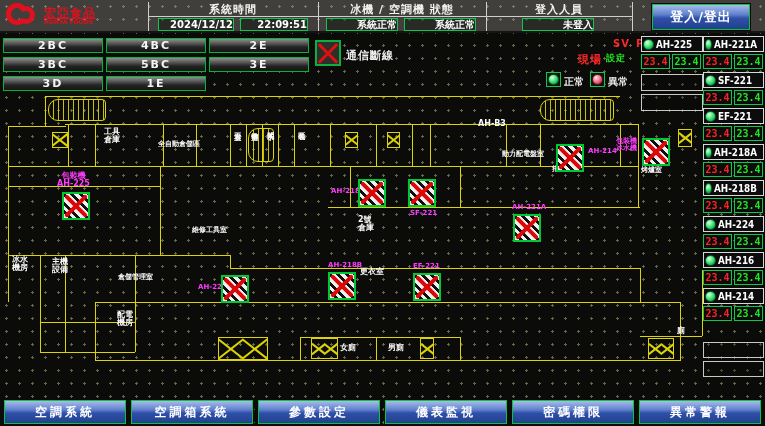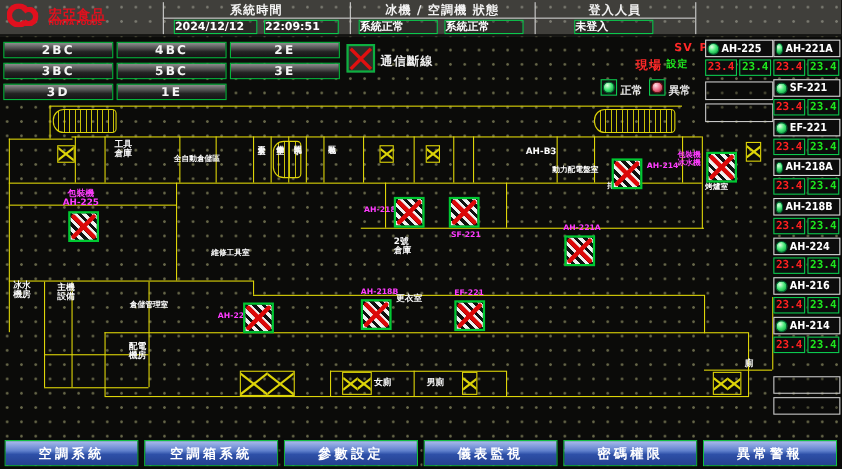--- a/index.html
+++ b/index.html
@@ -13,21 +13,21 @@
   }
   
   .topbar { position:absolute; left:0; top:0; width:765px; height:33px;
     background-color:#403f3b;
     background-image:radial-gradient(circle, rgba(230,230,210,0.35) 1px, transparent 1.4px);
     background-size:13px 13px; border-bottom:2px solid #141412; }
   .tb-sep { position:absolute; top:2px; width:1px; height:29px; background:#cfcfcf; }
   .tb-hline { position:absolute; top:16px; height:1px; background:#cfcfcf; }
   .tb-head { position:absolute; top:2px; font-size:11px; font-weight:bold; color:#f2f2f2; text-align:center; letter-spacing:1px; }
   .tb-box { position:absolute; top:18px; height:13px; border:1px solid #0cc84e; background:rgba(0,0,0,0.35);
-    font-size:10px; font-weight:bold; color:#fff; text-align:left; line-height:11px; }
+    font-size:10px; font-weight:bold; color:#fff; text-align:right; line-height:11px; }
   .logo { position:absolute; left:6px; top:3px; display:flex; align-items:center; gap:4px; }
   .logo-mark { position:relative; width:34px; height:26px; }
   .logo-c { position:absolute; width:22px; height:22px; border:5px solid #e0101e; border-radius:50%;
     border-right-color:transparent; }
   .logo-c.c2 { left:11px; top:3px; border:5px solid #e0101e; border-left-color:transparent; width:18px; height:18px;}
   .logo-txt { color:#e0101e; line-height:1; }
   .logo-txt .l1 { font-size:12px; font-weight:bold; letter-spacing:1px;text-decoration:underline; }
   .logo-txt .l2 { font-size:6px; font-weight:bold; }
   .btn-blue { background:linear-gradient(180deg,#a8bcec 0%,#5f80cc 40%,#2e50a8 55%,#23408e 100%);
     border:1px solid #10c040; outline:1px solid #0a0a0a; color:#fff; font-weight:bold;
@@ -100,20 +100,21 @@
   <div class="tb-hline" style="left:318px;width:168px;"></div>
   <div class="tb-hline" style="left:486px;width:146px;"></div>
   <div class="tb-head" style="left:148px;width:170px;">系統時間</div>
   <div class="tb-head" style="left:486px;width:146px;">登入人員</div>
   <div class="tb-head" style="left:318px;width:168px;">冰機 / 空調機 狀態</div>
   <div class="tb-box" style="left:158px;width:76px;">2024/12/12</div>
   <div class="tb-box" style="left:240px;width:68px;">22:09:51</div>
   <div class="tb-box" style="left:326px;width:72px;">系統正常</div>
   <div class="tb-box" style="left:404px;width:72px;">系統正常</div>
   <div class="tb-box" style="left:522px;width:72px;">未登入</div>
+  <div class="btn-blue login-btn">登入/登出</div>
 </div>
 
 <div class="nav-btn" style="left:3px;top:38px;">2BC</div>
 <div class="nav-btn" style="left:106px;top:38px;">4BC</div>
 <div class="nav-btn" style="left:209px;top:38px;">2E</div>
 <div class="nav-btn" style="left:3px;top:57px;">3BC</div>
 <div class="nav-btn" style="left:106px;top:57px;">5BC</div>
 <div class="nav-btn" style="left:209px;top:57px;">3E</div>
 <div class="nav-btn" style="left:3px;top:76px;">3D</div>
 <div class="nav-btn" style="left:106px;top:76px;">1E</div>
@@ -217,21 +218,21 @@
       <div class="xcell"></div>
       <div class="xcell"></div>
     </div>
 
   <div class="plan-lbl white" style="left:104px;top:128px;"><span>工具</span><br><span>倉庫</span></div>
   <div class="plan-lbl white" style="left:158px;top:141px;font-size:7px;">全自動倉儲區</div>
   <div class="plan-lbl white vert" style="left:233px;top:127px;">更衣室</div>
   <div class="plan-lbl white vert" style="left:250px;top:127px;">準備室</div>
   <div class="plan-lbl white vert" style="left:266px;top:127px;">洗手間</div>
   <div class="plan-lbl white vert" style="left:297px;top:127px;">包裝區</div>
-  <div class="plan-lbl white" style="left:478px;top:134px;">AH-B3</div>
+  <div class="plan-lbl white" style="left:478px;top:120px;">AH-B3</div>
   <div class="plan-lbl white" style="left:502px;top:151px;font-size:7px;">動力配電盤室</div>
   <div class="plan-lbl white" style="left:552px;top:166px;font-size:7px;">排風機房</div>
   <div class="plan-lbl white" style="left:641px;top:167px;font-size:7px;">烤爐室</div>
   <div class="plan-lbl white" style="left:118px;top:226px;font-size:7px;margin-top:48px;">倉儲管理室</div>
   <div class="plan-lbl white" style="left:192px;top:227px;font-size:7px;">維修工具室</div>
   <div class="plan-lbl white" style="left:358px;top:216px;"><span>2號</span><br><span>倉庫</span></div>
   <div class="plan-lbl white" style="left:360px;top:268px;">更衣室</div>
   <div class="plan-lbl white" style="left:12px;top:256px;"><span>冰水</span><br><span>機房</span></div>
   <div class="plan-lbl white" style="left:52px;top:258px;"><span>主機</span><br><span>設備</span></div>
   <div class="plan-lbl white" style="left:117px;top:311px;"><span>配電</span><br><span>機房</span></div>

